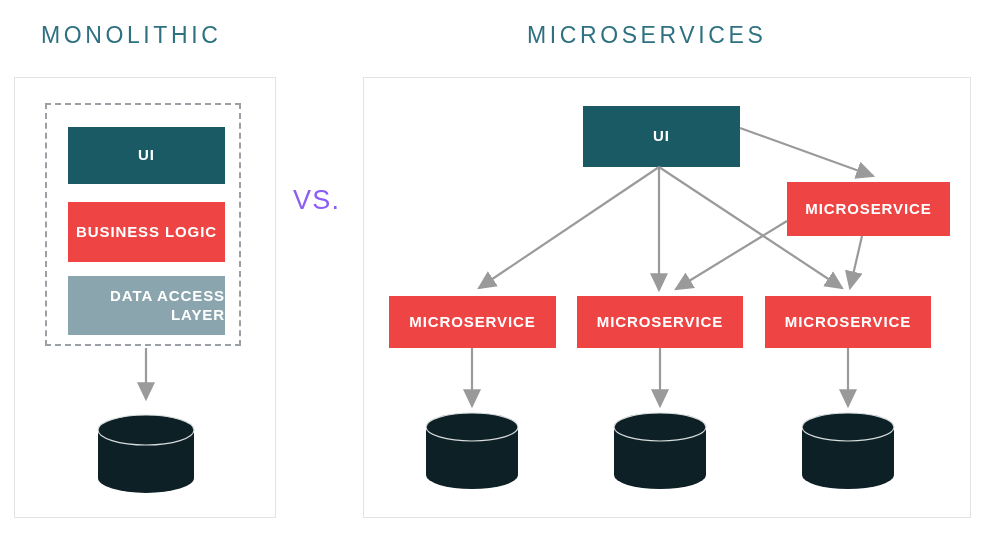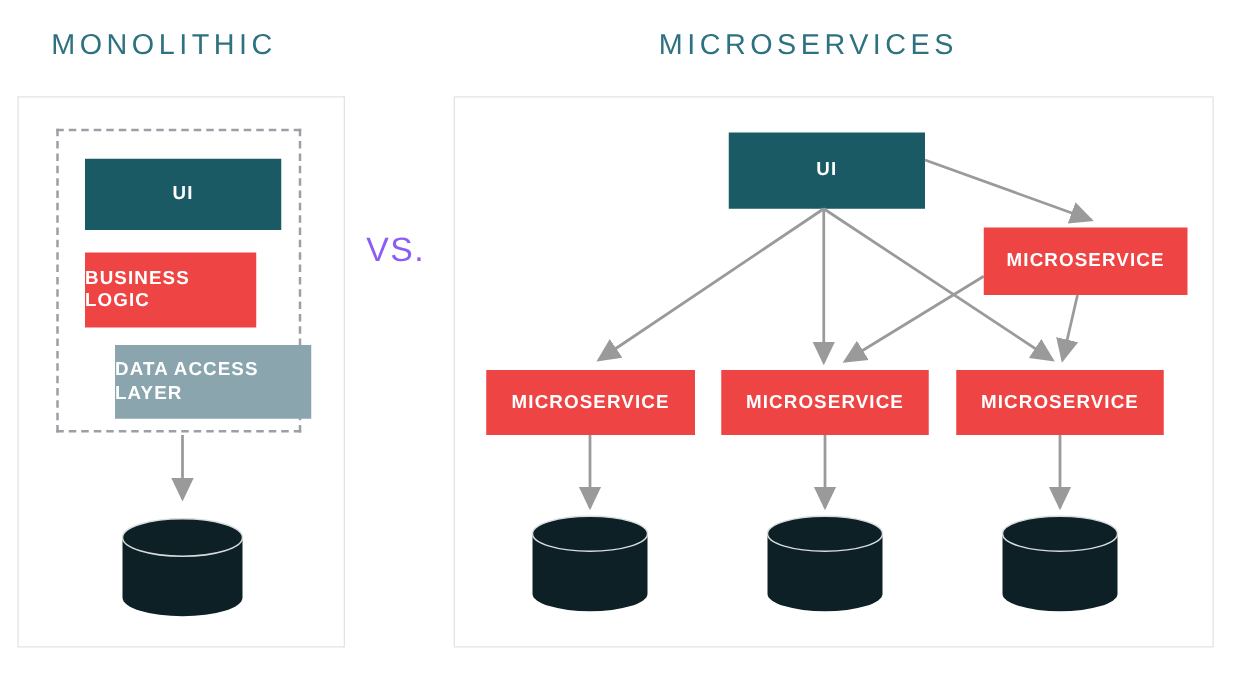--- a/index.html
+++ b/index.html
@@ -66,35 +66,35 @@
     box-sizing: border-box;
   }
 
   
   .box {
     position: absolute;
     box-sizing: border-box;
     display: flex;
     align-items: center;
     justify-content: center;
-    text-align: left;
+    text-align: right;
     color: #ffffff;
     font-weight: bold;
     letter-spacing: 0.9px;
     line-height: 1.22;
     -webkit-font-smoothing: antialiased;
   }
   .box-ui       { background: #195a64; }
   .box-service  { background: #ef4444; }
   .box-data     { background: #8ba5ae; }
 
   
   #mono-ui       { left: 68px; top: 127px; width: 157px; height: 57px; font-size: 15px; }
-  #mono-business { left: 68px; top: 202px; width: 137px; height: 60px; font-size: 15px; }
-  #mono-dataaccess { left: 68px; top: 276px; width: 157px; height: 59px; font-size: 15px; margin-left: 24px; }
+  #mono-business { left: 68px; top: 202px; width: 157px; height: 60px; font-size: 15px; }
+  #mono-dataaccess { left: 68px; top: 276px; width: 157px; height: 59px; font-size: 15px; }
 
   
   #ms-ui     { left: 583px; top: 106px; width: 157px; height: 61px; font-size: 15px; }
   #ms-top-right { left: 787px; top: 182px; width: 163px; height: 54px; font-size: 15px; }
   #ms-bottom-1 { left: 389px; top: 296px; width: 167px; height: 52px; font-size: 15px; }
   #ms-bottom-2 { left: 577px; top: 296px; width: 166px; height: 52px; font-size: 15px; }
   #ms-bottom-3 { left: 765px; top: 296px; width: 166px; height: 52px; font-size: 15px; }
 
   
   #overlay {

